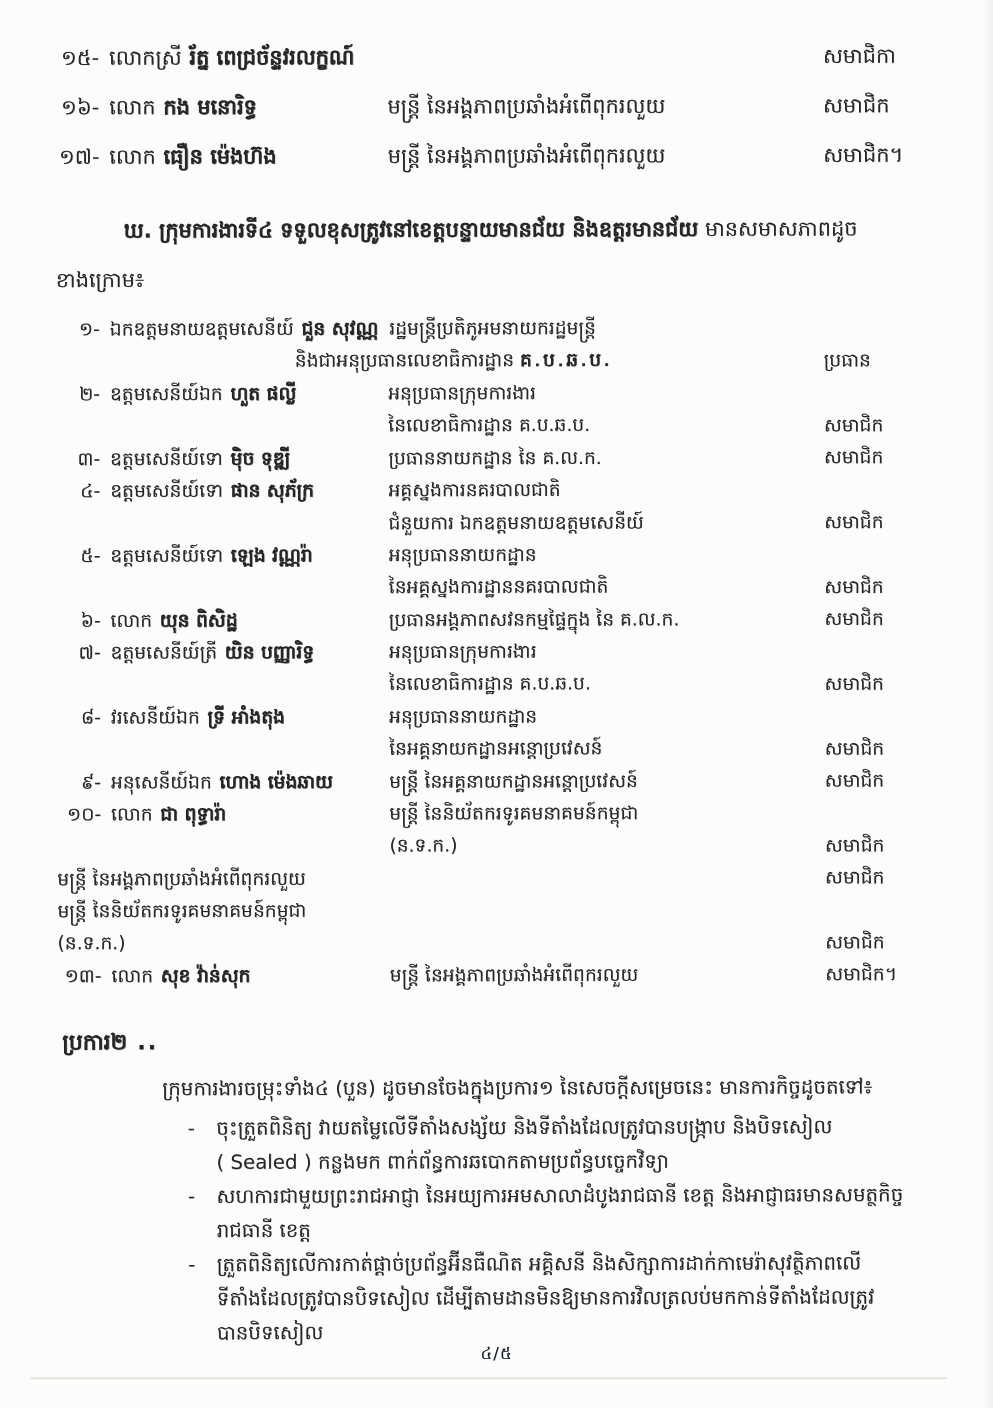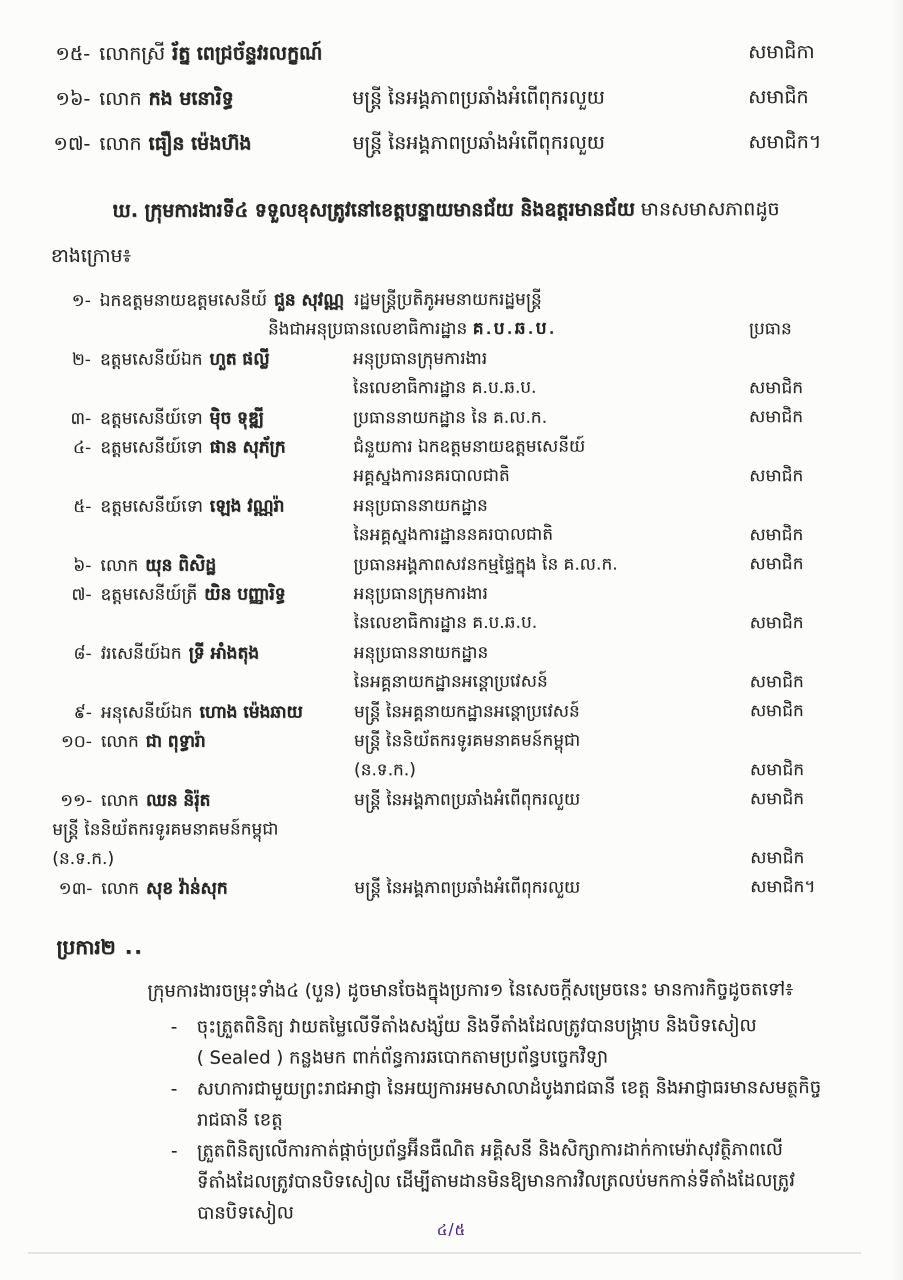--- a/index.html
+++ b/index.html
@@ -43,21 +43,21 @@
             text-shadow:0.5px 0.4px 0.6px rgba(30,30,30,0.5);}
   .art-head .dots{margin-left:9px;letter-spacing:2px;}
   .intro{margin:6px 0 0 95px;font-size:18px;line-height:36px;white-space:nowrap;}
   .bullets{margin:2px 0 0 118px;font-size:18px;}
   .bullet{display:flex;align-items:flex-start;}
   .dash{width:26px;line-height:31px;}
   .blines{flex:1;}
   .bline{line-height:31px;white-space:nowrap;}
   
   .pagenum{position:absolute;left:0;right:0;top:1220px;text-align:center;
-           font-size:15px;color:#4c1d95;letter-spacing:1px;}
+           font-size:15px;color:#0f172a;letter-spacing:1px;}
   .artifact{position:absolute;left:28px;right:42px;top:1252px;height:2px;
             background:rgba(120,120,118,0.18);}
 </style>
 </head>
 <body>
 
 <div class="page">
   <div class="content">
 
     <div class="prev">
@@ -125,22 +125,22 @@
 
         </div>
         <div class="cell-status">សមាជិក</div>
       </div>
 
       <div class="mrow">
         <div class="cell-left">
           <span class="num">៤-</span><span class="title">ឧត្តមសេនីយ៍ទោ</span><span class="name">ផាន សុភ័ក្រ</span>
         </div>
         <div class="cell-role">
+          <div class="rline auto-hide"><span>អគ្គស្នងការនគរបាលជាតិ</span><b class="rbold"></b></div>
           <div class="rline">ជំនួយការ ឯកឧត្តមនាយឧត្តមសេនីយ៍</div>
-          <div class="rline auto-hide"><span>អគ្គស្នងការនគរបាលជាតិ</span><b class="rbold"></b></div>
         </div>
         <div class="cell-status">សមាជិក</div>
       </div>
 
       <div class="mrow">
         <div class="cell-left">
           <span class="num">៥-</span><span class="title">ឧត្តមសេនីយ៍ទោ</span><span class="name">ឡេង វណ្ណរ៉ា</span>
         </div>
         <div class="cell-role">
           <div class="rline">អនុប្រធាននាយកដ្ឋាន</div>
@@ -198,23 +198,20 @@
           <span class="num">១០-</span><span class="title">លោក</span><span class="name">ជា ពុទ្ធារ៉ា</span>
         </div>
         <div class="cell-role">
           <div class="rline">មន្ត្រី នៃនិយ័តករទូរគមនាគមន៍កម្ពុជា</div>
           <div class="rline auto-hide"><span>(ន.ទ.ក.)</span><b class="rbold"></b></div>
         </div>
         <div class="cell-status">សមាជិក</div>
       </div>
 
       <div class="mrow">
-        <div class="cell-left">
-          <span class="num">១១-</span><span class="title">លោក</span><span class="name">ឈន និរ៉ុត</span>
-        </div>
         <div class="cell-role">
           <div class="rline">មន្ត្រី នៃអង្គភាពប្រឆាំងអំពើពុករលួយ</div>
 
         </div>
         <div class="cell-status">សមាជិក</div>
       </div>
 
       <div class="mrow">
         <div class="cell-role">
           <div class="rline">មន្ត្រី នៃនិយ័តករទូរគមនាគមន៍កម្ពុជា</div>

